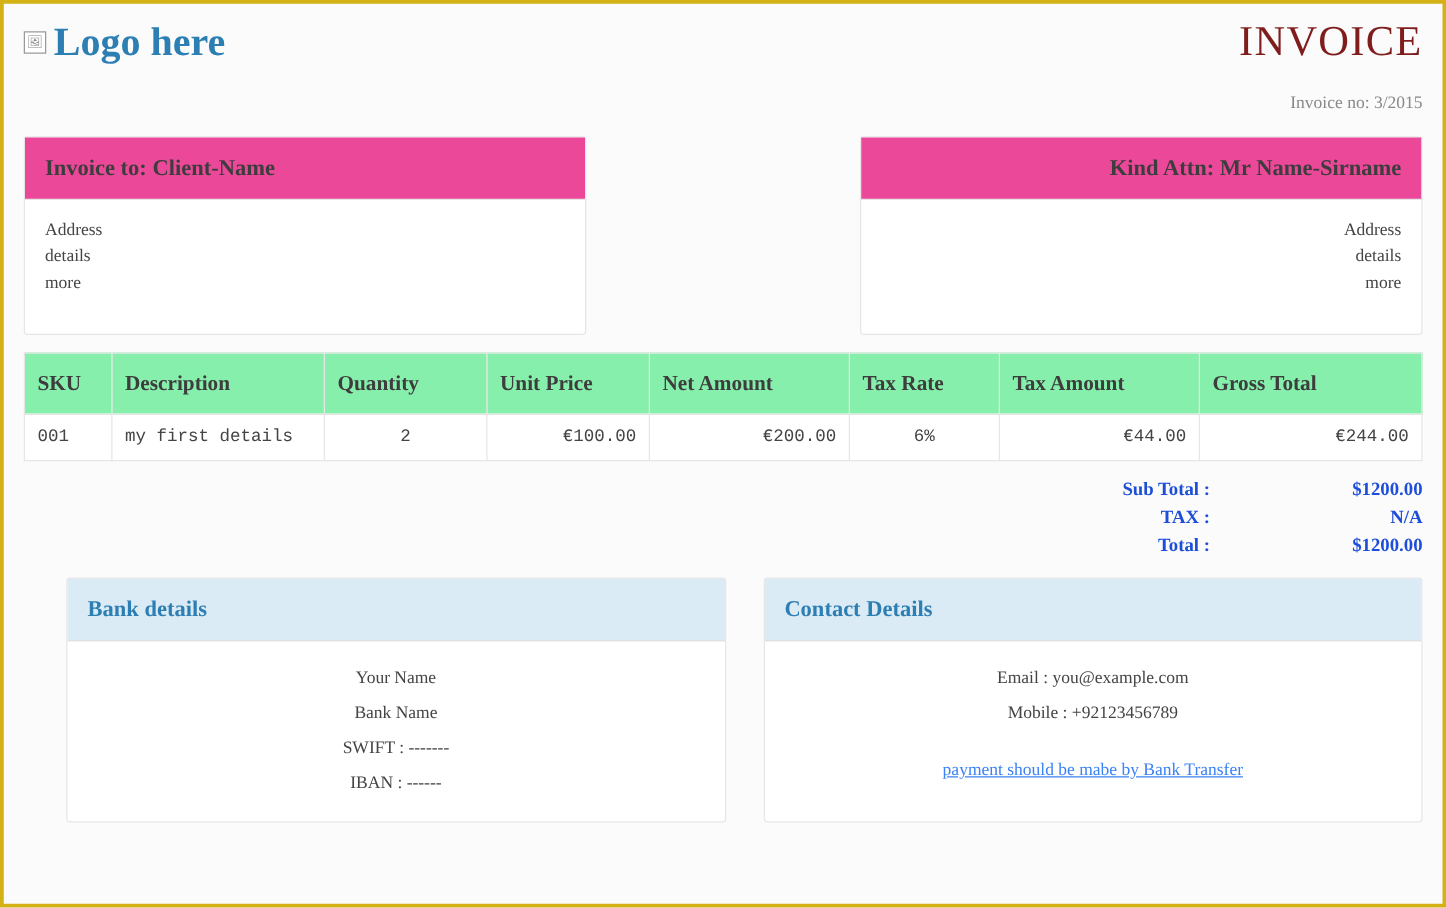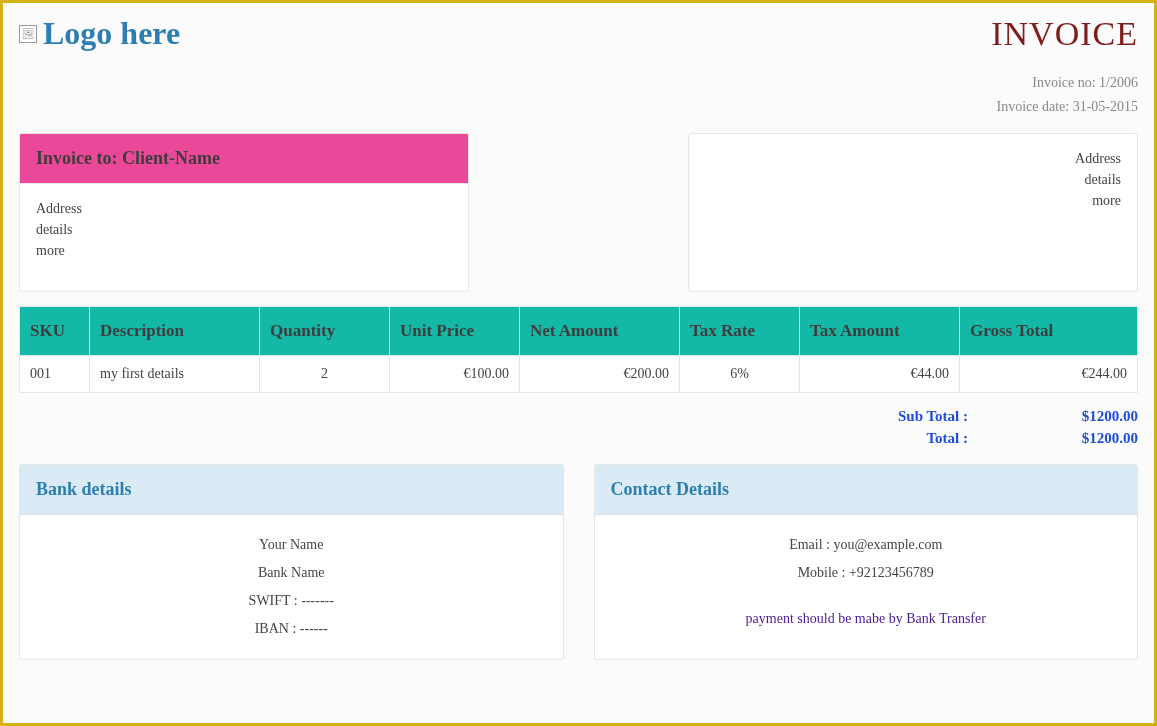--- a/index.html
+++ b/index.html
@@ -80,50 +80,52 @@
     line-height: 1.5;
   }
   .party-card.right .party-body { text-align: right; }
   .items-table {
     width: 100%;
     border-collapse: collapse;
     margin-top: 14px;
     font-size: 14px;
   }
   .items-table th {
-    background: #14b8a6;
+    background: #86efac;
     border: 1px solid #e6e6e6;
     padding: 14px 10px;
     text-align: left;
     font-weight: bold;
     font-size: 17px;
     color: #3d3d3d;
   }
   .items-table td {
     border: 1px solid #e6e6e6;
     padding: 10px;
     background: #fff;
     color: #444;
+    font-family: Liberation Mono, monospace;
   }
   .c-qty { text-align: center; }
   .c-right { text-align: right; }
   .totals {
     margin-top: 12px;
     text-align: right;
     font-size: 15px;
     color: #1d4ed8;
     font-weight: bold;
   }
   .totals-row { display: flex; justify-content: flex-end; line-height: 1.5; }
   .totals-label { width: 120px; text-align: right; }
   .totals-value { width: 170px; text-align: right; }
   .details-row {
     display: flex;
     gap: 30px;
     margin-top: 14px;
+    margin-left: 34px;
   }
   .details-card {
     flex: 1;
     border: 1px solid #e6e6e6;
     border-radius: 3px;
     background: #fff;
   }
   .details-header {
     background: #dbebf5;
     padding: 14px 16px;
@@ -132,48 +134,48 @@
     color: #2d7fb3;
     border-bottom: 1px solid #e0e0e0;
   }
   .details-body {
     padding: 16px;
     font-size: 14px;
     color: #444;
     line-height: 2.0;
     text-align: center;
   }
-  .details-body .note { color: #4c1d95; margin-top: 18px; }
+  .details-body .note { color: #3b82f6; margin-top: 18px; text-decoration: underline; }
 </style>
 </head>
 <body>
 
 <div class="header-row">
   <div class="logo-block">
     <span class="broken-img">🖼</span>
     <span class="logo-text">Logo here</span>
   </div>
   <div class="invoice-title">INVOICE</div>
 </div>
 
 <div class="meta">
-  <div>Invoice no: 1/2006</div>
-  <div>Invoice date: 31-05-2015</div>
+  <div>Invoice no: 3/2015</div>
 </div>
 
 <div class="parties-row">
   <div class="party-card">
     <div class="party-header">Invoice to: Client-Name</div>
     <div class="party-body">
       <div>Address</div>
       <div>details</div>
       <div>more</div>
     </div>
   </div>
   <div class="party-card right">
+    <div class="party-header">Kind Attn: Mr Name-Sirname</div>
     <div class="party-body">
       <div>Address</div>
       <div>details</div>
       <div>more</div>
     </div>
   </div>
 </div>
 
 <table class="items-table">
   <thead>
@@ -201,20 +203,24 @@
     </tr>
   </tbody>
 </table>
 
 <div class="totals">
   <div class="totals-row">
     <div class="totals-label">Sub Total :</div>
     <div class="totals-value">$1200.00</div>
   </div>
   <div class="totals-row">
+    <div class="totals-label">TAX :</div>
+    <div class="totals-value">N/A</div>
+  </div>
+  <div class="totals-row">
     <div class="totals-label">Total :</div>
     <div class="totals-value">$1200.00</div>
   </div>
 </div>
 
 <div class="details-row">
   <div class="details-card">
     <div class="details-header">Bank details</div>
     <div class="details-body">
       <div>Your Name</div>

